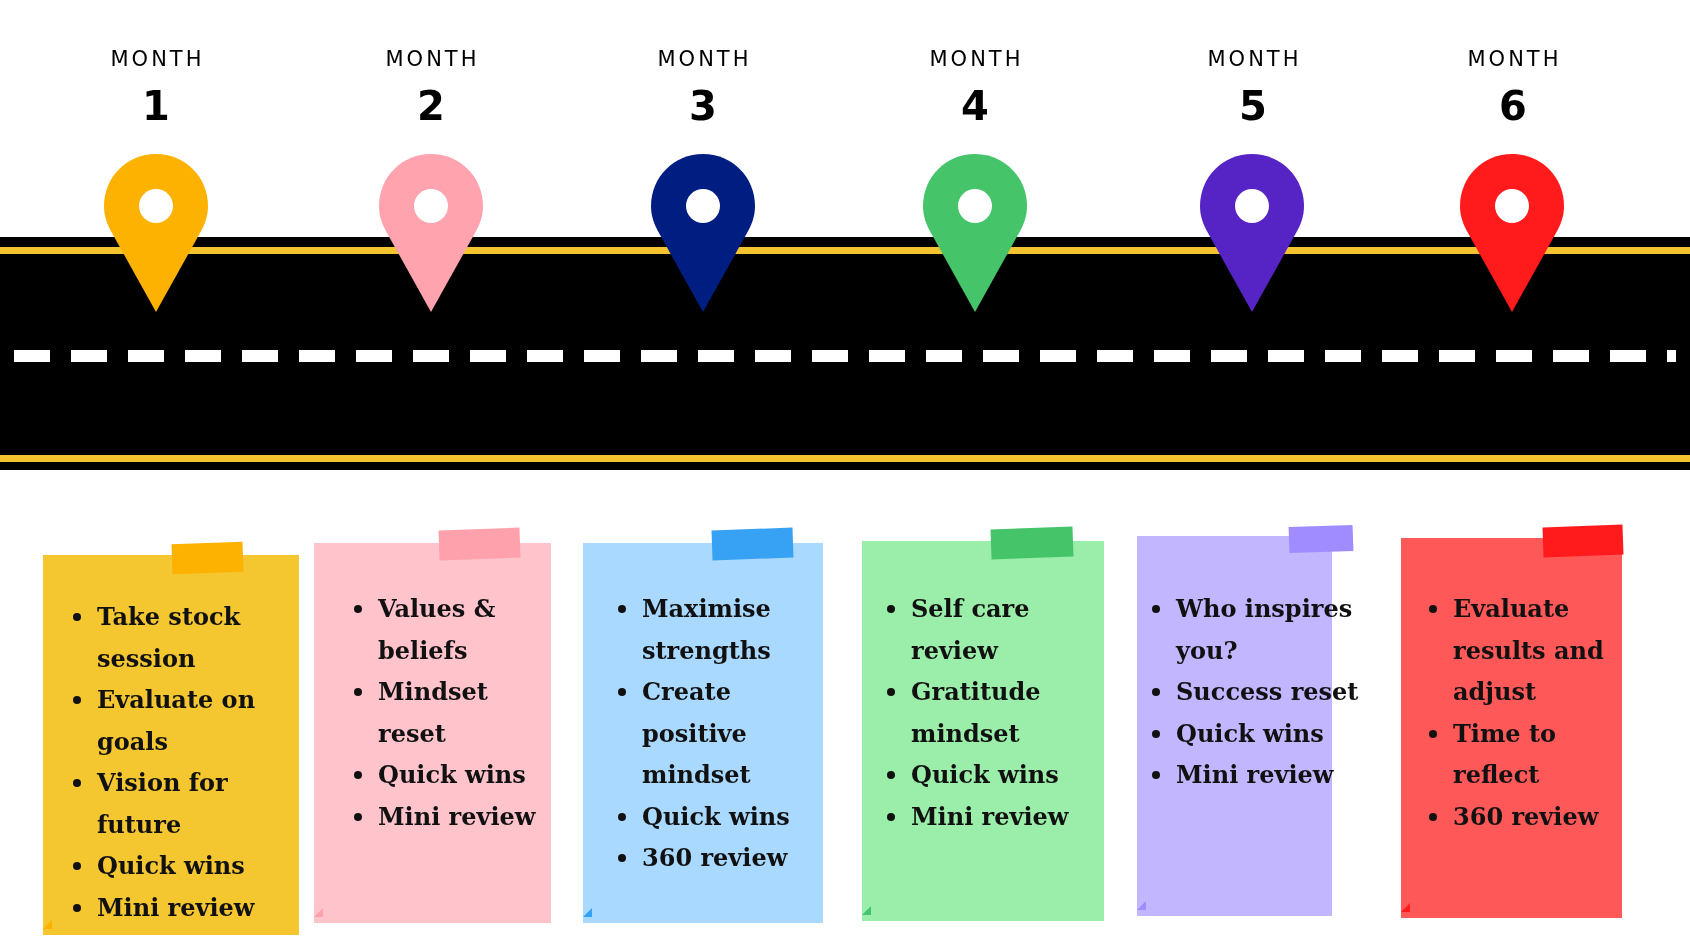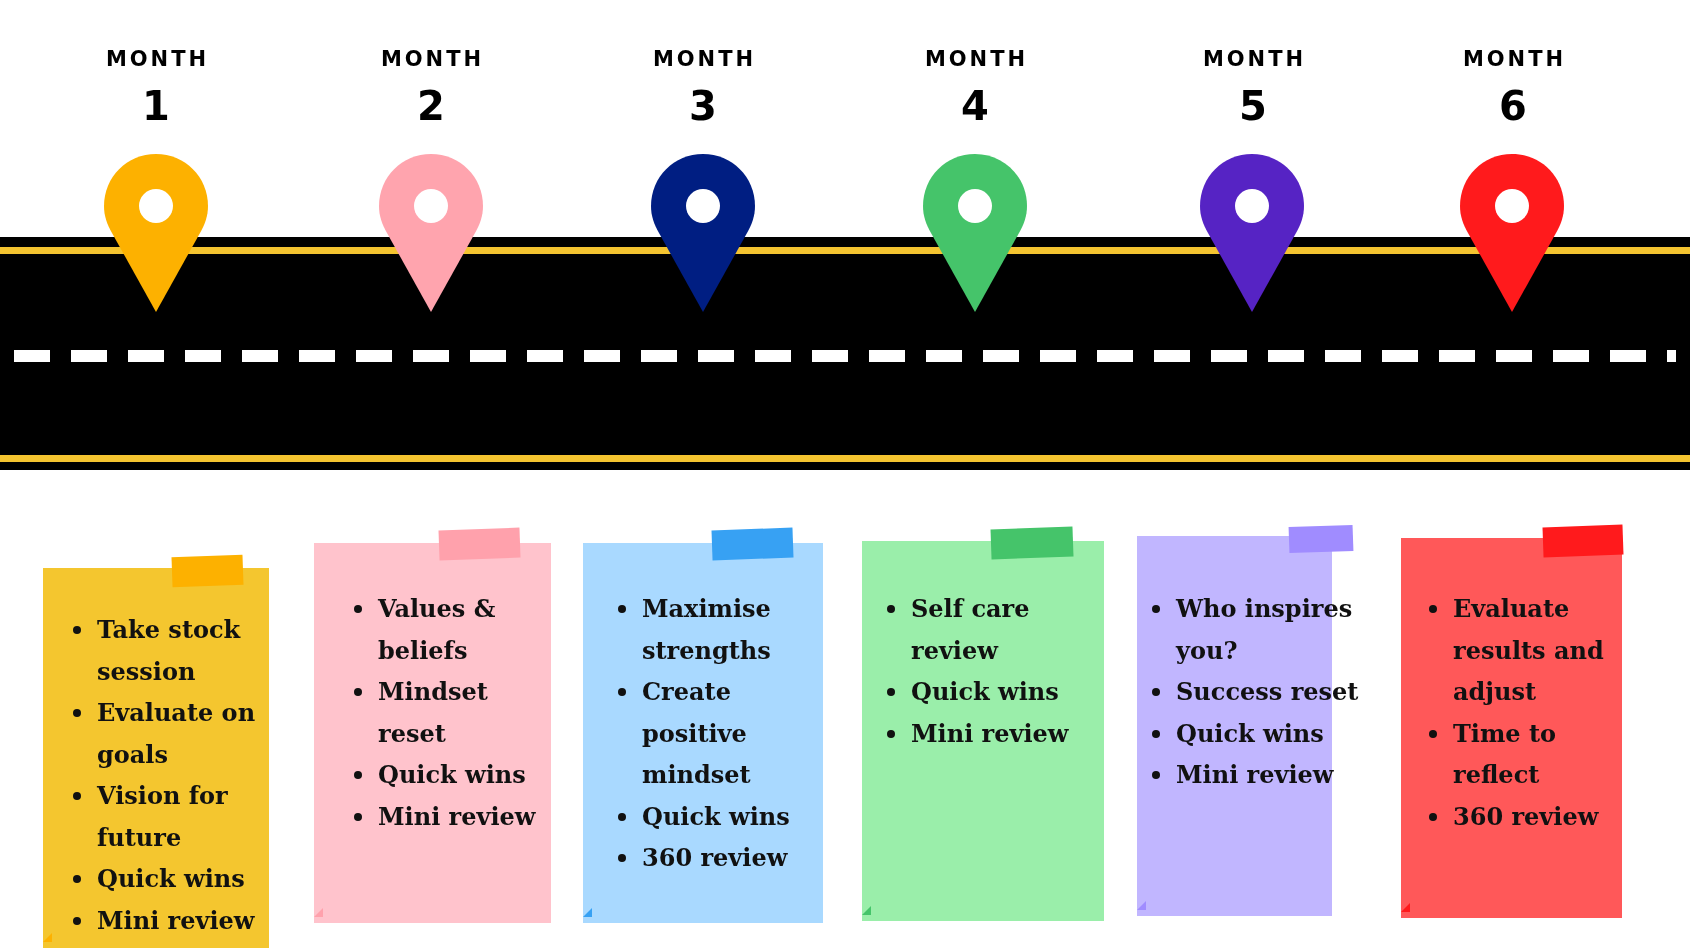--- a/index.html
+++ b/index.html
@@ -1,20 +1,20 @@
 <!DOCTYPE html>
 <html><head>
 <meta charset="utf-8">
 <style>
   * { box-sizing: border-box; margin: 0; padding: 0; }
   html, body { width: 1690px; height: 950px; background: #ffffff; overflow: hidden; }
   body { position: relative; font-family: "Liberation Sans", sans-serif; }
 
   .month-head { position: absolute; top: 46px; width: 160px; margin-left: -80px; text-align: center; color: #000; }
-  .month-word { display: block; font-family: "DejaVu Sans", sans-serif; font-weight: bold; font-size: 21px; letter-spacing: 3px; line-height: 26px; padding-left: 3px; }
+  .month-word { display: block; font-family: "DejaVu Sans", sans-serif; font-weight: normal; font-size: 21px; letter-spacing: 3px; line-height: 26px; padding-left: 3px; }
   .month-num { display: block; font-family: "DejaVu Sans", sans-serif; font-weight: bold; font-size: 40px; line-height: 44px; margin-top: 12px; }
 
   .road { position: absolute; left: 0; top: 237px; width: 1690px; height: 233px; background: #000; }
   .road .edge { position: absolute; left: 0; width: 100%; height: 7px; background: #f4c430; }
   .road .edge.top { top: 10px; }
   .road .edge.bottom { top: 218px; }
   .road .center-line { position: absolute; left: 14px; right: 14px; top: 113px; height: 12px;
     background: repeating-linear-gradient(90deg, #ffffff 0 36px, transparent 36px 57px); }
 
   .pin { position: absolute; top: 154px; width: 104px; height: 158px; margin-left: -52px; }
@@ -94,21 +94,21 @@
       <circle cx="52" cy="52" r="17" fill="#ffffff"></circle>
     </svg>
   </div>
 <div class="pin" style="left:1512px">
     <svg viewBox="0 0 104 158" xmlns="http://www.w3.org/2000/svg">
       <path d="M52 0 C81 0 104 23 104 52 C104 62 101 70 96 79 L52 158 L8 79 C3 70 0 62 0 52 C0 23 23 0 52 0 Z" fill="#ff1a1c"></path>
       <circle cx="52" cy="52" r="17" fill="#ffffff"></circle>
     </svg>
   </div>
 
-<div class="card" style="left:43px; width:226px; top:568px;">
+<div class="card" style="left:43px; width:256px; top:555px;">
   <div class="paper" style="background: rgb(244, 198, 47);"></div>
   <div class="tape" style="left: 129px; top: -12px; width: 71px; background: rgb(253, 177, 0);"></div>
   <div class="fold" style="border-bottom-color: rgb(253, 177, 0);"></div>
   <ul style="left:30px; top:41px; width:200px;">
       <li>Take stock session</li>
       <li>Evaluate on goals</li>
       <li>Vision for future</li>
       <li>Quick wins</li>
       <li>Mini review</li>
     </ul>
@@ -134,20 +134,21 @@
       <li>Quick wins</li>
       <li>360 review</li>
     </ul>
 </div>
 <div class="card" style="left:862px; width:242px; top:541px;">
   <div class="paper" style="background: rgb(154, 238, 170);"></div>
   <div class="tape" style="left: 129px; top: -13px; width: 82px; background: rgb(69, 196, 106);"></div>
   <div class="fold" style="border-bottom-color: rgb(69, 196, 106);"></div>
   <ul style="left:25px; top:47px; width:212px;">
       <li>Self care review</li>
+      <li>Gratitude mindset</li>
       <li>Quick wins</li>
       <li>Mini review</li>
     </ul>
 </div>
 <div class="card" style="left:1137px; width:195px; top:536px;">
   <div class="paper" style="background: rgb(193, 182, 255);"></div>
   <div class="tape" style="left: 152px; top: -10px; width: 64px; height: 26px; background: rgb(160, 140, 255);"></div>
   <div class="fold" style="border-bottom-color: rgb(160, 140, 255);"></div>
   <ul style="left:15px; top:52px; width:225px;">
       <li>Who inspires you?</li>

